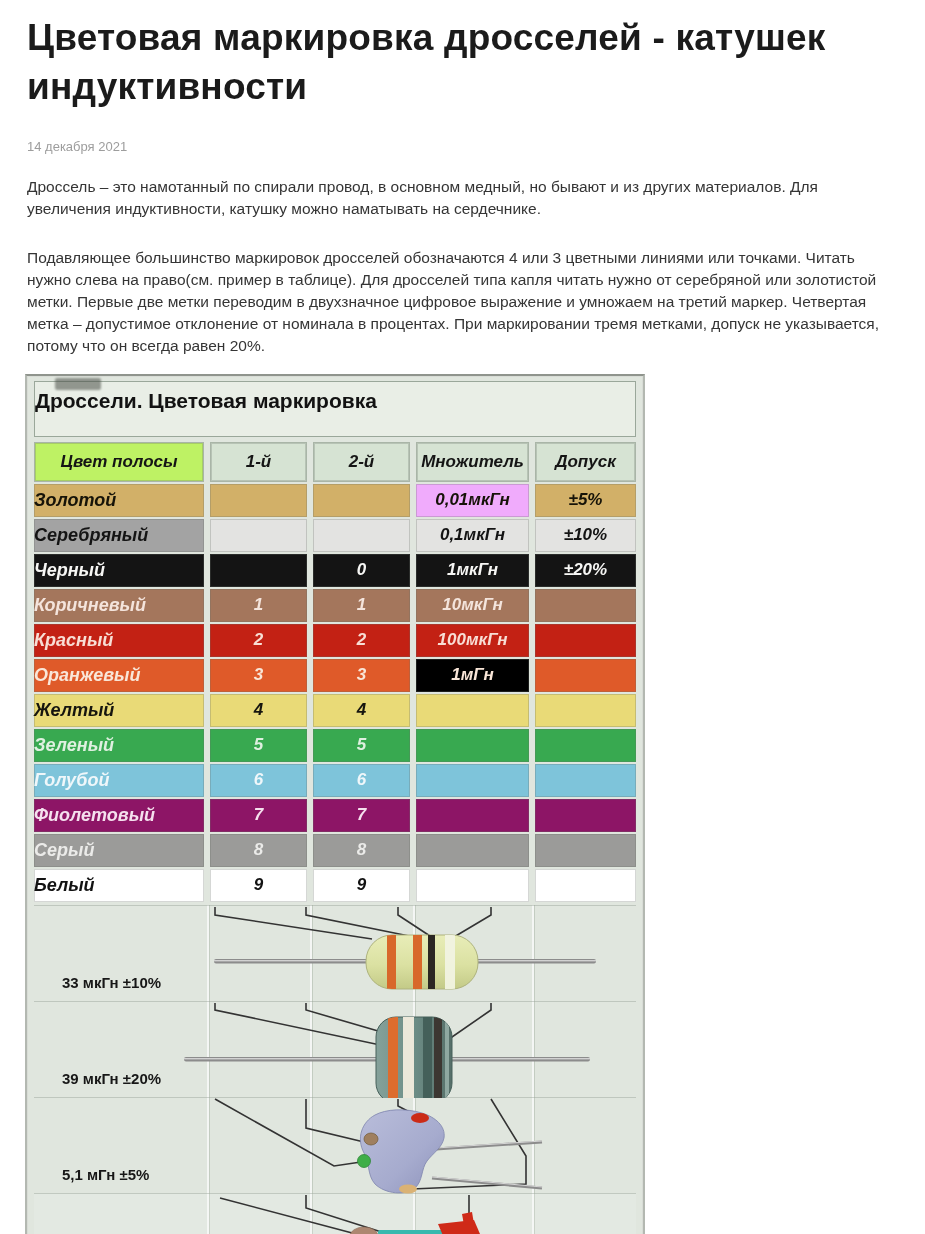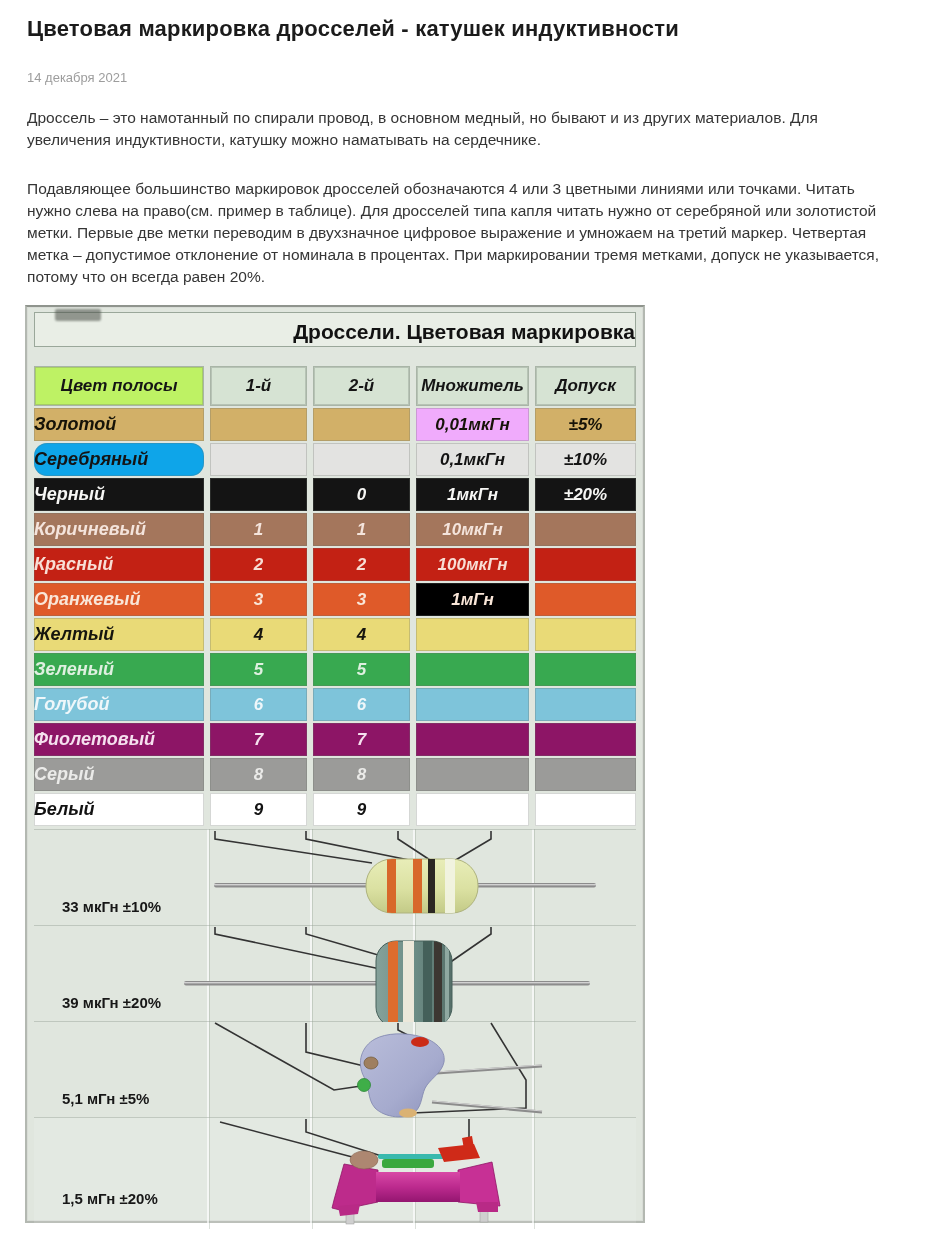--- a/index.html
+++ b/index.html
@@ -6,21 +6,21 @@
   html, body { background: #ffffff; }
   body {
     width: 925px; height: 1234px;
     font-family: "Liberation Sans", "DejaVu Sans", sans-serif;
     color: #363636;
     overflow: hidden;
   }
   .page { padding: 14px 28px 0 27px; }
 
   h1.page-title {
-    font-size: 22px; font-weight: 700; color: #1b1b1b;
+    font-size: 37px; font-weight: 700; color: #1b1b1b;
     line-height: 1.32; letter-spacing: .2px; max-width: 830px;
   }
   .pub-date { margin-top: 27px; font-size: 13px; color: #9d9d9d; }
   p.body-text {
     margin-top: 22px; font-size: 15.5px; line-height: 1.42;
     color: #353535; max-width: 884px;
   }
   p.body-text + p.body-text { margin-top: 27px; }
 
   
@@ -32,24 +32,24 @@
     border-top-color: #8f948d;
     padding: 5px 7px;
     box-shadow: 0 0 0 1px #d8dcd6 inset;
   }
   .scan-smudge {
     position: absolute; left: 28px; top: 2px; width: 46px; height: 12px;
     background: #4a4f48; opacity: .55; border-radius: 2px;
     filter: blur(1px);
   }
   .fig-title {
-    height: 35px; line-height: 38px; text-align: right;
+    height: 56px; line-height: 38px; text-align: left;
     background: #e9eee6; border: 1px solid #9aa79a;
     font-size: 21px; font-weight: 700; color: #121212;
-    margin-bottom: 19px;
+    margin-bottom: 5px;
   }
   .grid {
     display: grid;
     grid-template-columns: 170px 97px 97px 113px 1fr;
     column-gap: 6px; row-gap: 2px;
   }
   .cell {
     display: flex; align-items: center; justify-content: center;
     font-weight: 700; font-style: italic;
     box-shadow: 0 0 0 1px rgba(105,110,105,.28) inset;
@@ -101,21 +101,21 @@
       <div class="cell head" style="background: rgb(214, 227, 211);">1-й</div>
       <div class="cell head" style="background: rgb(214, 227, 211);">2-й</div>
       <div class="cell head" style="background: rgb(214, 227, 211);">Множитель</div>
       <div class="cell head" style="background: rgb(214, 227, 211);">Допуск</div>
 
     <div class="cell body name" style="background: rgb(210, 176, 104); color: rgb(22, 19, 8);">Золотой</div>
         <div class="cell body" style="background: rgb(210, 176, 104); color: rgb(22, 19, 8);"></div>
         <div class="cell body" style="background: rgb(210, 176, 104); color: rgb(22, 19, 8);"></div>
         <div class="cell body" style="background: #f0abfc; color: rgb(22, 19, 8);">0,01мкГн</div>
         <div class="cell body" style="background: rgb(210, 176, 104); color: rgb(22, 19, 8);">±5%</div>
-        <div class="cell body name" style="background: #0ea5e9; color: rgb(20, 20, 20); border-radius: 13px;">Серебряный</div>
+        <div class="cell body name" style="background: #a3a3a3; color: rgb(20, 20, 20);">Серебряный</div>
         <div class="cell body" style="background: rgb(227, 227, 225); color: rgb(20, 20, 20);"></div>
         <div class="cell body" style="background: rgb(227, 227, 225); color: rgb(20, 20, 20);"></div>
         <div class="cell body" style="background: rgb(227, 227, 225); color: rgb(20, 20, 20);">0,1мкГн</div>
         <div class="cell body" style="background: rgb(227, 227, 225); color: rgb(20, 20, 20);">±10%</div>
         <div class="cell body name" style="background: rgb(20, 20, 20); color: rgb(246, 246, 244);">Черный</div>
         <div class="cell body" style="background: rgb(20, 20, 20); color: rgb(246, 246, 244);"></div>
         <div class="cell body" style="background: rgb(20, 20, 20); color: rgb(246, 246, 244);">0</div>
         <div class="cell body" style="background: rgb(20, 20, 20); color: rgb(246, 246, 244);">1мкГн</div>
         <div class="cell body" style="background: rgb(20, 20, 20); color: rgb(246, 246, 244);">±20%</div>
         <div class="cell body name" style="background: rgb(164, 118, 92); color: rgb(244, 228, 220);">Коричневый</div>

